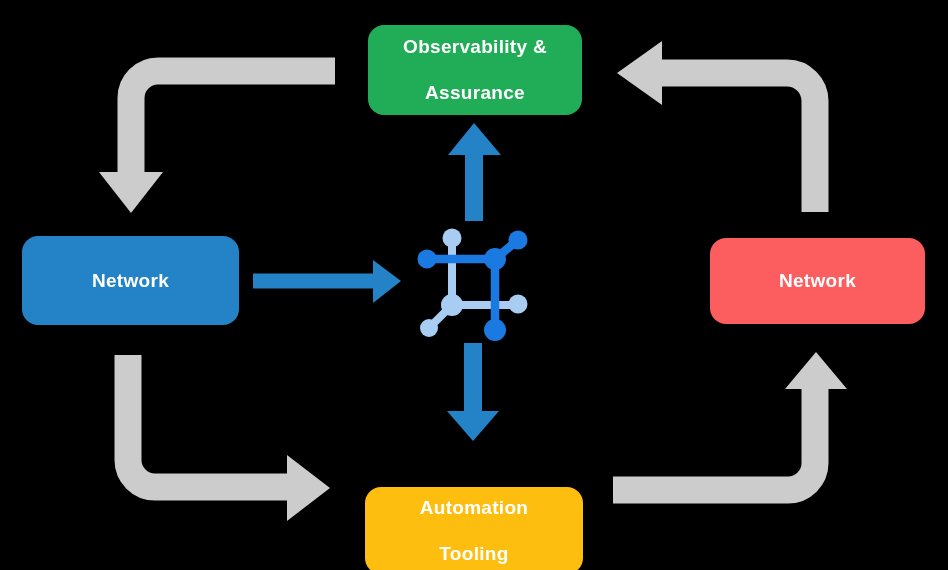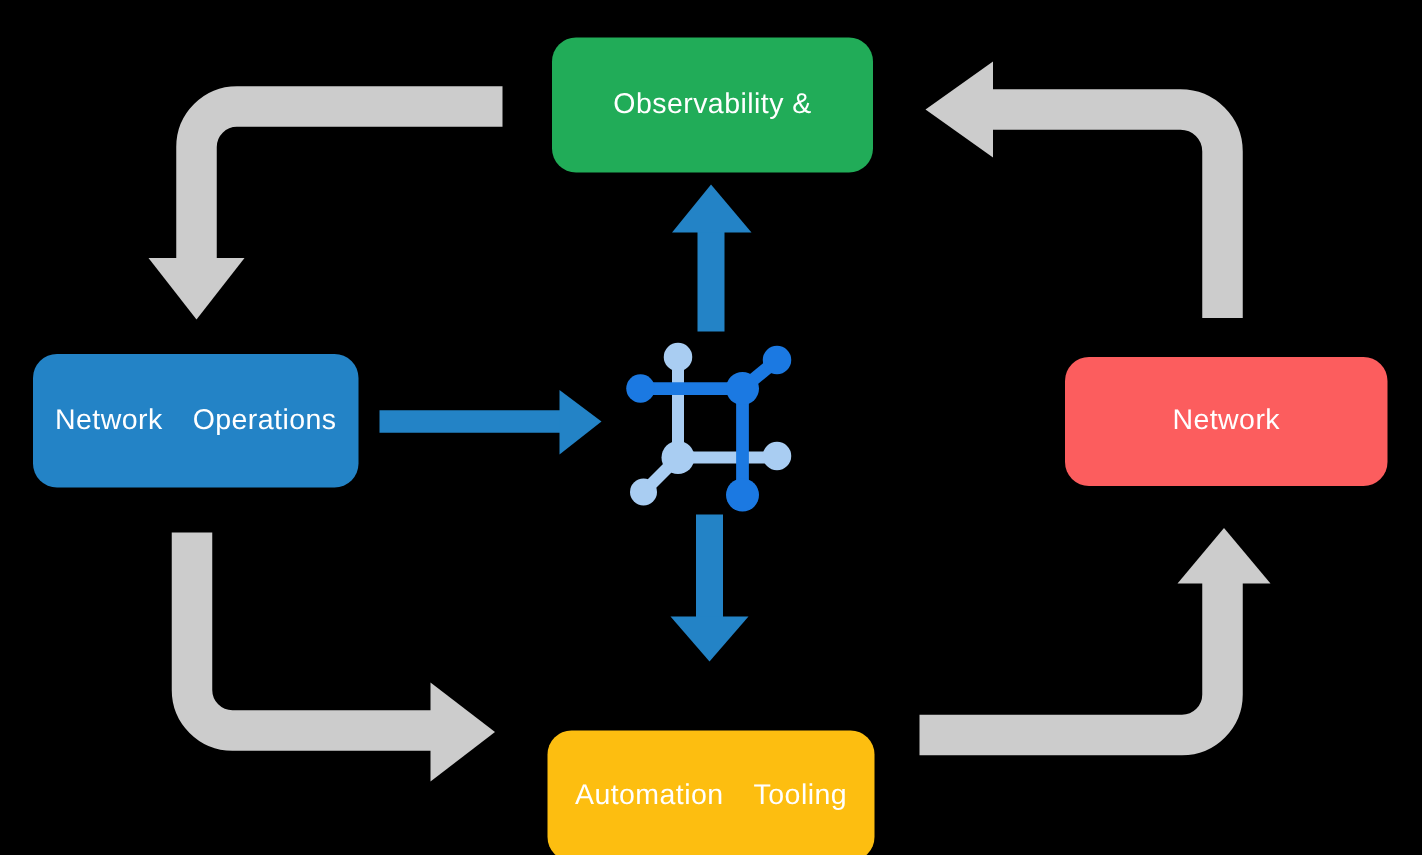--- a/index.html
+++ b/index.html
@@ -19,25 +19,26 @@
     position: absolute;
     left: 0;
     top: 0;
     width: 948px;
     height: 570px;
   }
   .node {
     position: absolute;
     border-radius: 16px;
     display: flex;
+    flex-direction: column;
     align-items: center;
     justify-content: center;
     color: #ffffff;
     font-size: 19px;
-    font-weight: 400;
+    font-weight: 700;
     letter-spacing: 0.3px;
     line-height: 26px;
     text-align: center;
     gap: 20px;
   }
   .node-observability { left: 368px; top: 25px;  width: 214px; height: 90px; }
   .node-operations    { left: 22px;  top: 236px; width: 217px; height: 89px; }
   .node-infrastructure{ left: 710px; top: 238px; width: 215px; height: 86px; }
   .node-automation    { left: 365px; top: 450px; width: 218px; height: 87px; }
   .shafts { fill: none; }
@@ -94,25 +95,25 @@
         <circle cx="427" cy="259" r="9.5"></circle>
         <circle cx="495" cy="259" r="11"></circle>
         <circle cx="518" cy="240" r="9.5"></circle>
         <circle cx="495" cy="330" r="11"></circle>
       </g>
     </g>
   </svg>
 
   <div class="node node-observability" style="background-color: rgb(33, 172, 88);">
     <span>Observability &amp;</span>
+    <span>Assurance</span>
   </div>
 
   <div class="node node-operations" style="background-color: rgb(35, 131, 198);">
     <span>Network</span>
-    <span>Operations</span>
   </div>
 
   <div class="node node-infrastructure" style="background-color: rgb(252, 93, 94);">
     <span>Network</span>
   </div>
 
   <div class="node node-automation" style="background-color: rgb(253, 190, 16); margin-top: 37px;">
     <span>Automation</span>
     <span>Tooling</span>
   </div>

